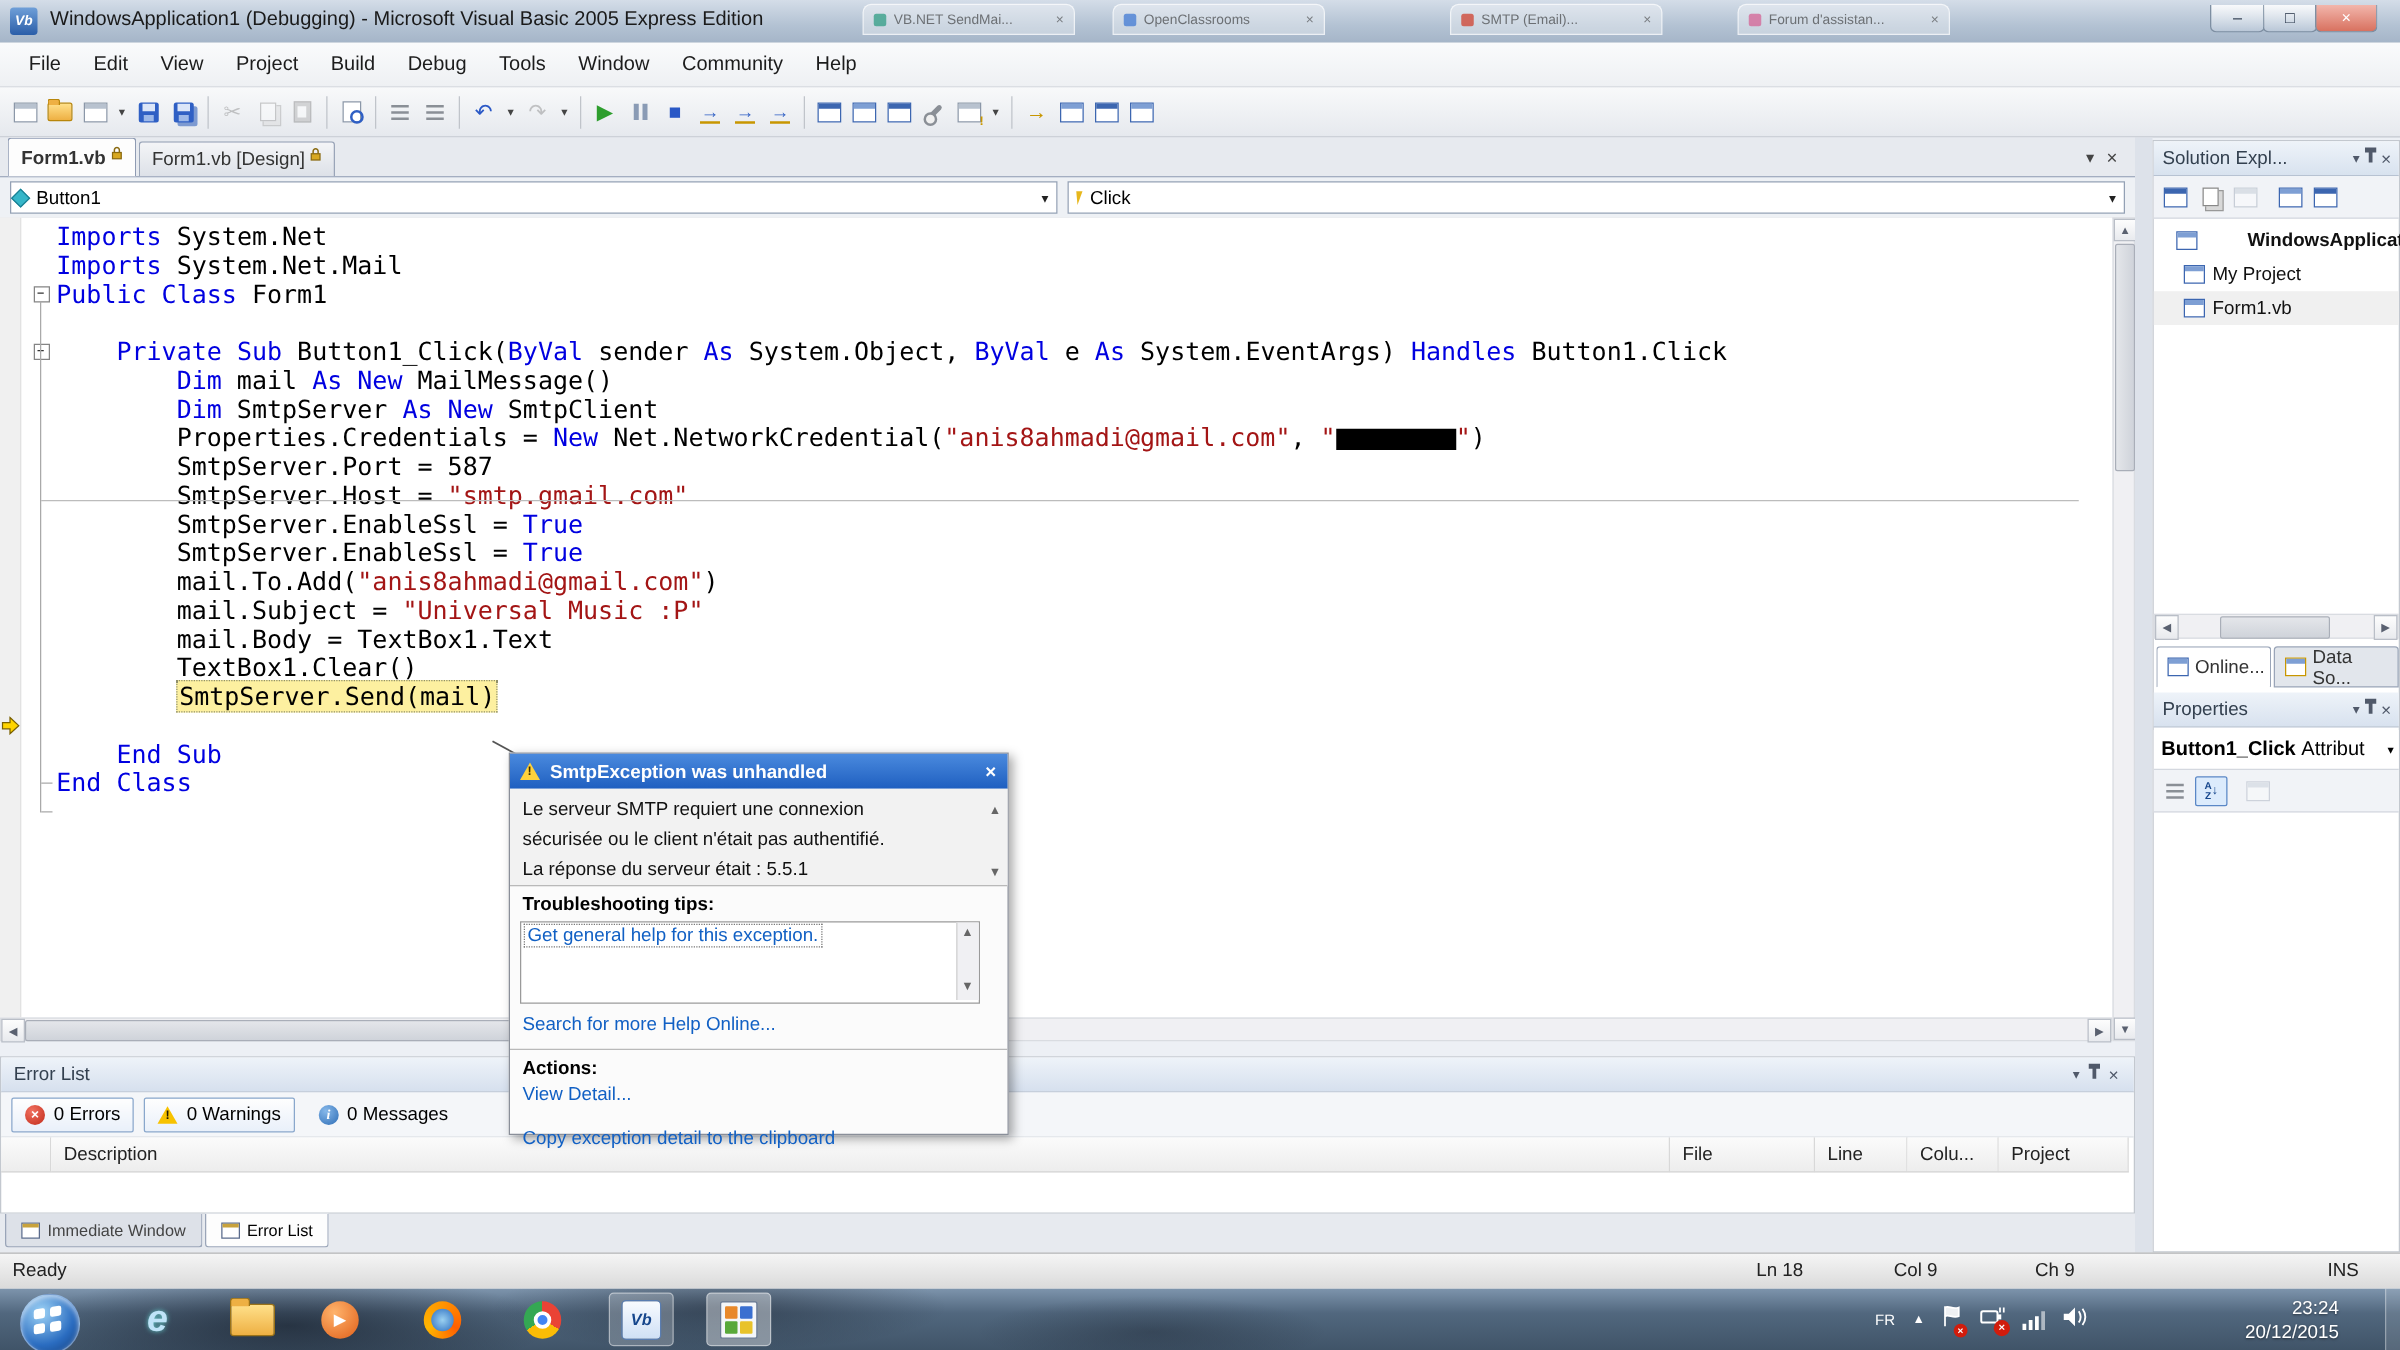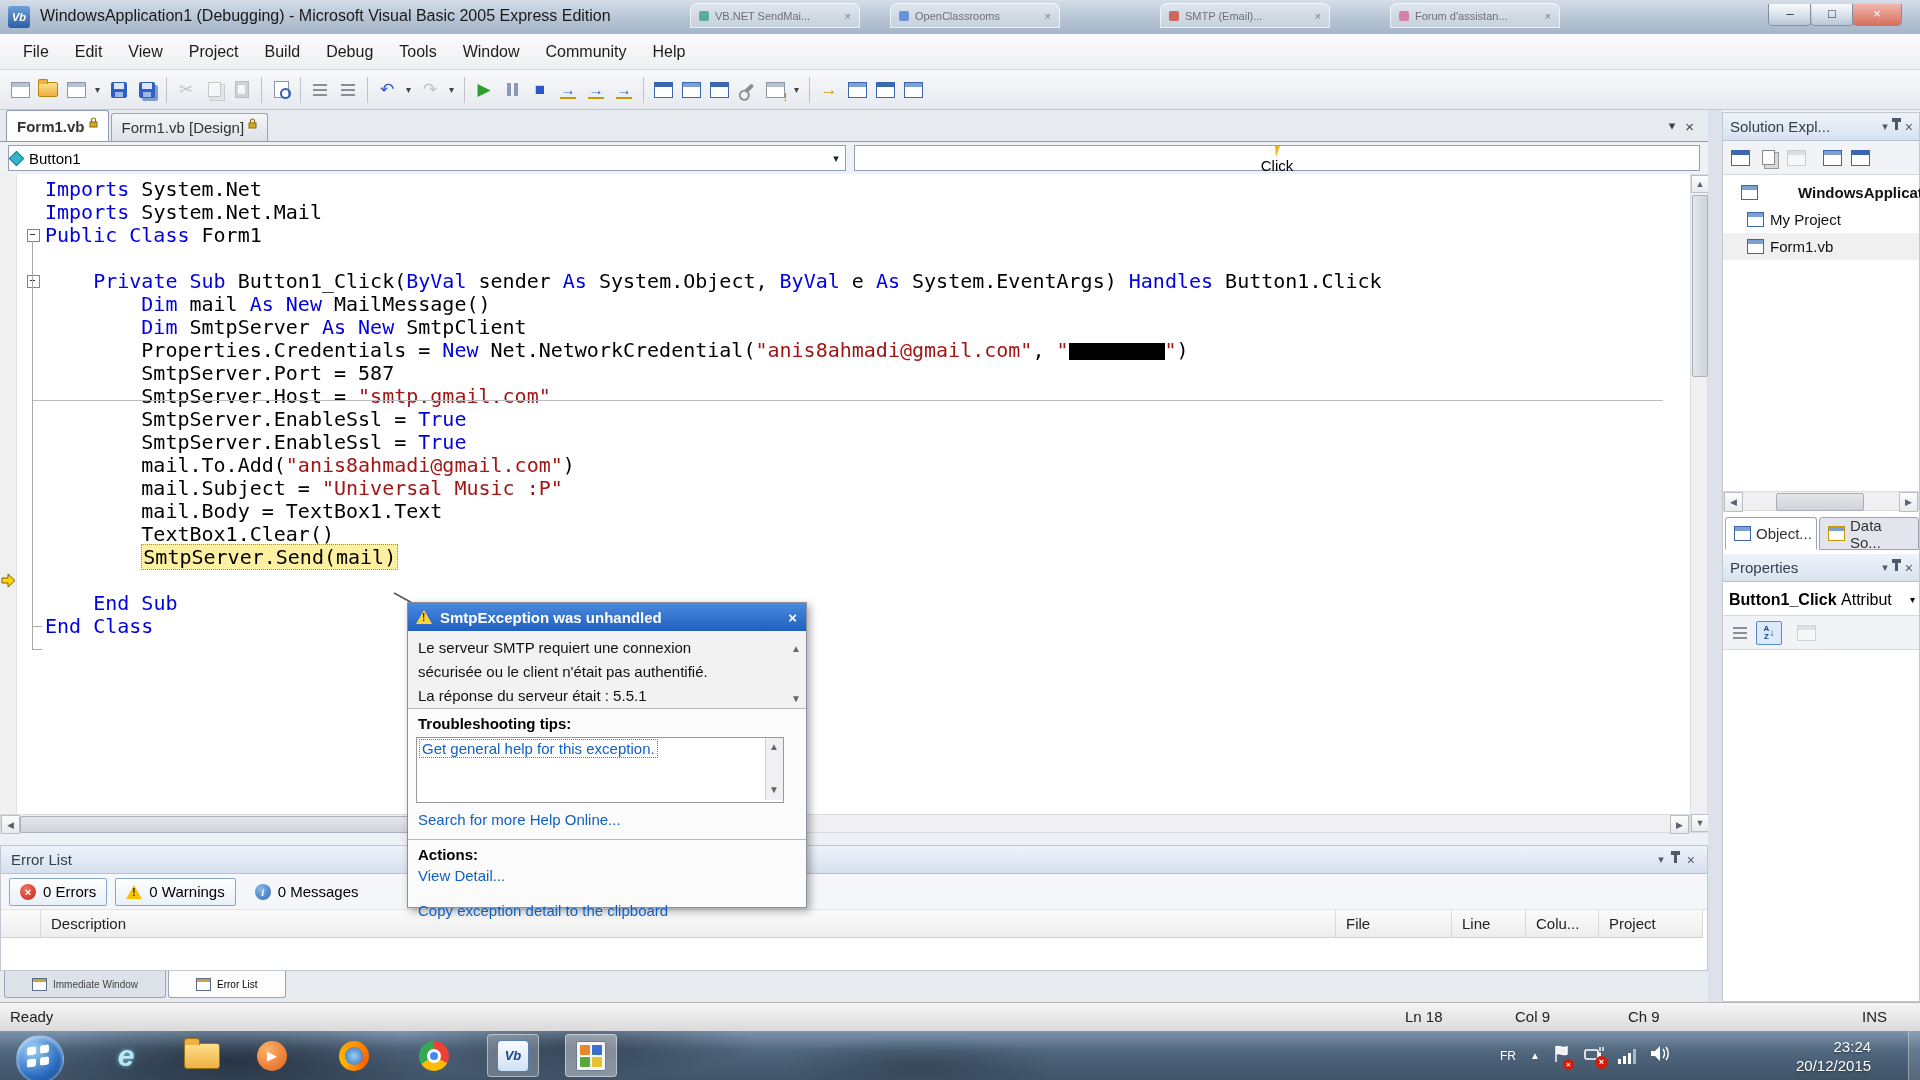--- a/index.html
+++ b/index.html
@@ -134,21 +134,21 @@
   .warn-badge{width:0;height:0;border-left:8px solid transparent;border-right:8px solid transparent;
     border-bottom:14px solid #f7c200;position:relative;}
   .warn-badge::after{content:"!";position:absolute;left:-2px;top:2px;font-size:10px;font-weight:bold;color:#201a00;}
   .info-badge{width:16px;height:16px;border-radius:50%;background:radial-gradient(circle at 35% 30%,#86b8ea,#2d6cb5);
     color:#fff;font-size:11px;font-style:italic;font-weight:bold;text-align:center;line-height:16px;font-family:"Liberation Serif",serif;}
   #el-cols{position:absolute;left:0;top:64px;width:1706px;height:28px;display:flex;}
   .el-col{height:28px;border-right:1px solid #d8d8d8;background:linear-gradient(#fbfbfb,#ededed);
     font-size:15px;color:#222;display:flex;align-items:center;padding-left:10px;box-sizing:border-box;border-bottom:1px solid #d0d0d0;}
   
   #bottomtabs{left:0;top:971px;width:1708px;height:31px;background:#e7eaef;display:flex;align-items:flex-start;padding-left:4px;box-sizing:border-box;}
-  .btab{height:26px;display:flex;align-items:center;gap:6px;padding:0 27px;font-size:10px;color:#444;
+  .btab{height:26px;display:flex;align-items:center;gap:6px;padding:0 12px;font-size:13px;color:#444;
     border:1px solid #9aa5b8;border-top:none;background:#dde1e8;border-radius:0 0 3px 3px;margin-right:2px;}
   .btab.active{background:#fdfdfd;color:#000;}
   .btab .mini{width:13px;height:11px;border:1px solid #5a6b8c;background:#fff;}
   .btab .mini::before{content:"";display:block;height:3px;background:#c8a23c;}
   
   #dialog{left:407px;top:602px;width:398px;height:304px;background:#fbfbfb;border:1px solid #8a8f99;
     box-shadow:3px 3px 8px rgba(0,0,0,.35);z-index:50;font-size:15px;}
   #dlg-header{position:absolute;left:0;top:0;width:398px;height:28px;background:linear-gradient(#4a8ade,#1f5fc0);
     display:flex;align-items:center;gap:8px;padding-left:8px;box-sizing:border-box;}
   #dlg-title{color:#fff;font-weight:bold;font-size:15px;}
@@ -377,21 +377,21 @@
       <span style="font-size:15px;">×</span>
     </div>
   </div>
 
   <div id="navbar" class="abs">
     <div class="combo" style="left:8px;width:838px;">
       <span class="diamond"></span>
       <span>Button1</span>
       <span class="arrow">▾</span>
     </div>
-    <div class="combo" style="left:854px;width:846px;flex-direction:column;">
+    <div class="combo" style="left:854px;width:846px;">
       <span class="bolt"></span>
       <span>Click</span>
       <span class="arrow">▾</span>
     </div>
   </div>
 
   <div id="editor" class="abs">
     <div id="bp-margin" class="abs"></div>
     <div id="code" class="abs">
         <div class="code-line"><span class="seg-k">Imports</span><span class="seg-t"> System.Net</span></div>
@@ -482,21 +482,21 @@
       </div>
 
     <div class="sb abs" style="left:0;top:378px;width:196px;height:20px;">
       <div class="sb-btn" style="left:0;top:0;width:17px;height:18px;">◀</div>
       <div class="sb-thumb h" style="left:52px;top:1px;width:86px;height:16px;"></div>
       <div class="sb-btn" style="right:0;top:0;width:17px;height:18px;">▶</div>
     </div>
 
     <div class="tab2 active" style="left:2px;top:404px;width:92px;">
       <span class="tree-ic"></span>
-      <span>Object...</span>
+      <span>Online...</span>
     </div>
     <div class="tab2" style="left:96px;top:404px;width:100px;">
       <span class="tree-ic" style="border-color:#c89600;"></span>
       <span>Data So...</span>
     </div>
 
     <div class="pane-header" style="top:441px;">
       <span>Properties</span>
       <span class="pane-hbtns">
         <span>▾</span>

